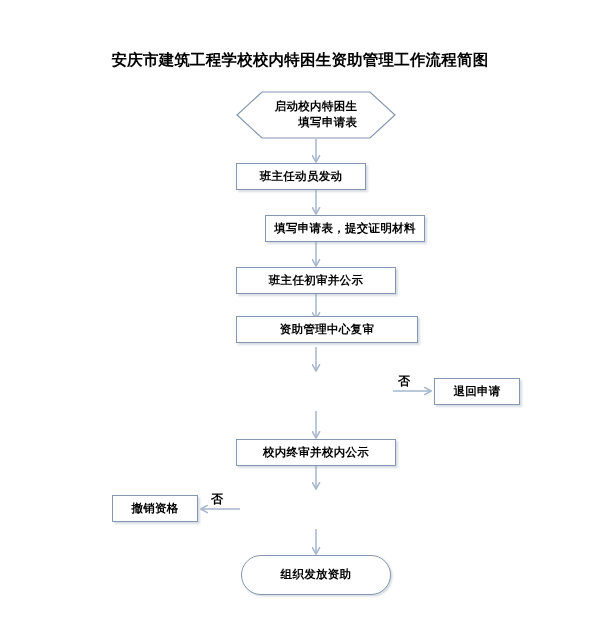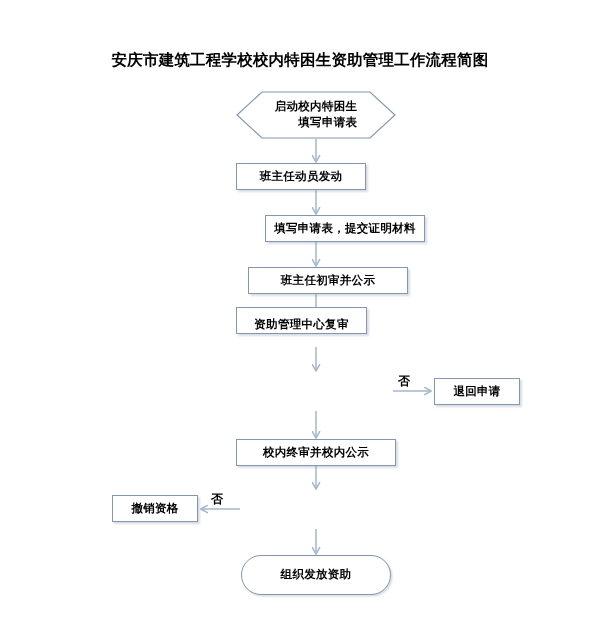--- a/index.html
+++ b/index.html
@@ -148,25 +148,25 @@
   </div>
 
   <div class="node node-rect" style="left:236px; top:163px; width:130px; height:27px;">
     <span>班主任动员发动</span>
   </div>
 
   <div class="node node-rect" style="left:236px; top:215px; width:160px; height:27px;margin-left:29px;">
     <span>填写申请表，提交证明材料</span>
   </div>
 
-  <div class="node node-rect" style="left:248px; top:267px; width:160px; height:27px;">
+  <div class="node node-rect" style="left:236px; top:267px; width:160px; height:27px;">
     <span>班主任初审并公示</span>
   </div>
 
-  <div class="node node-rect" style="left:236px; top:307px; width:131px; height:27px;align-items:flex-end;">
+  <div class="node node-rect" style="left:236px; top:316px; width:182px; height:27px;">
     <span>资助管理中心复审</span>
   </div>
 
 
   <div class="edge-label" style="left:398px; top:373px;">
     <span>否</span>
   </div>
 
   <div class="node node-rect" style="left:236px; top:439px; width:160px; height:27px;">
     <span>校内终审并校内公示</span>

